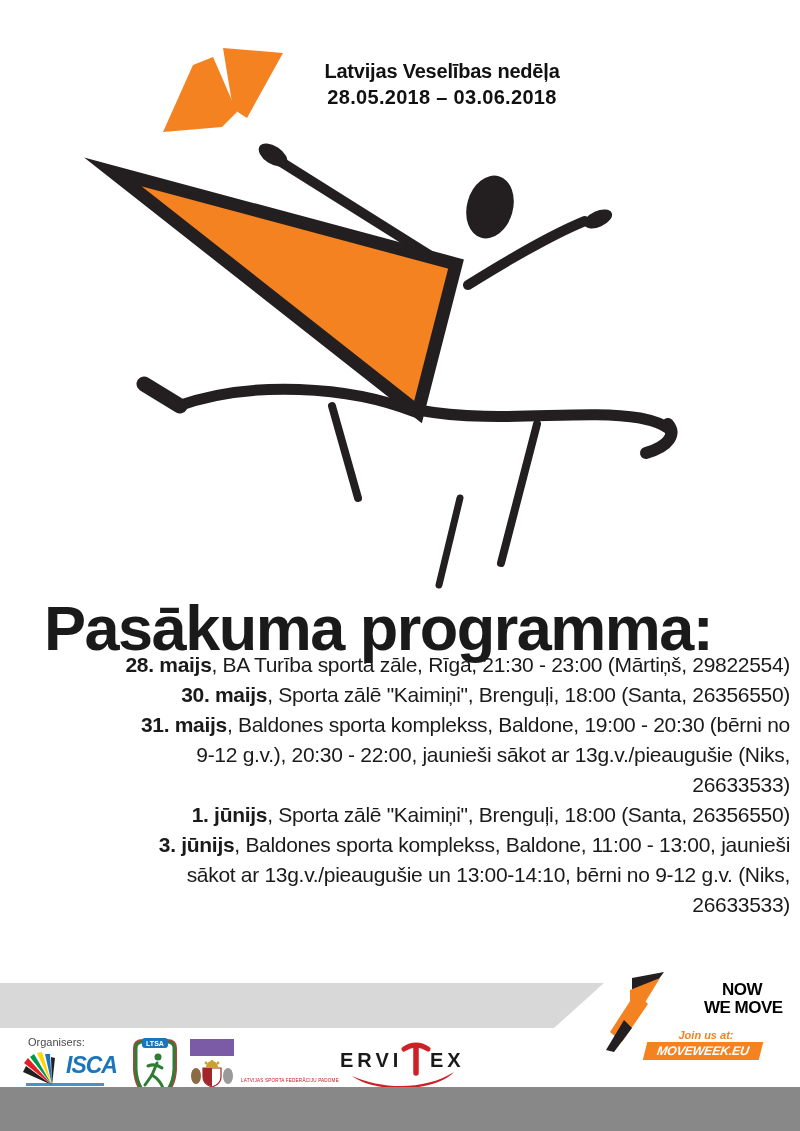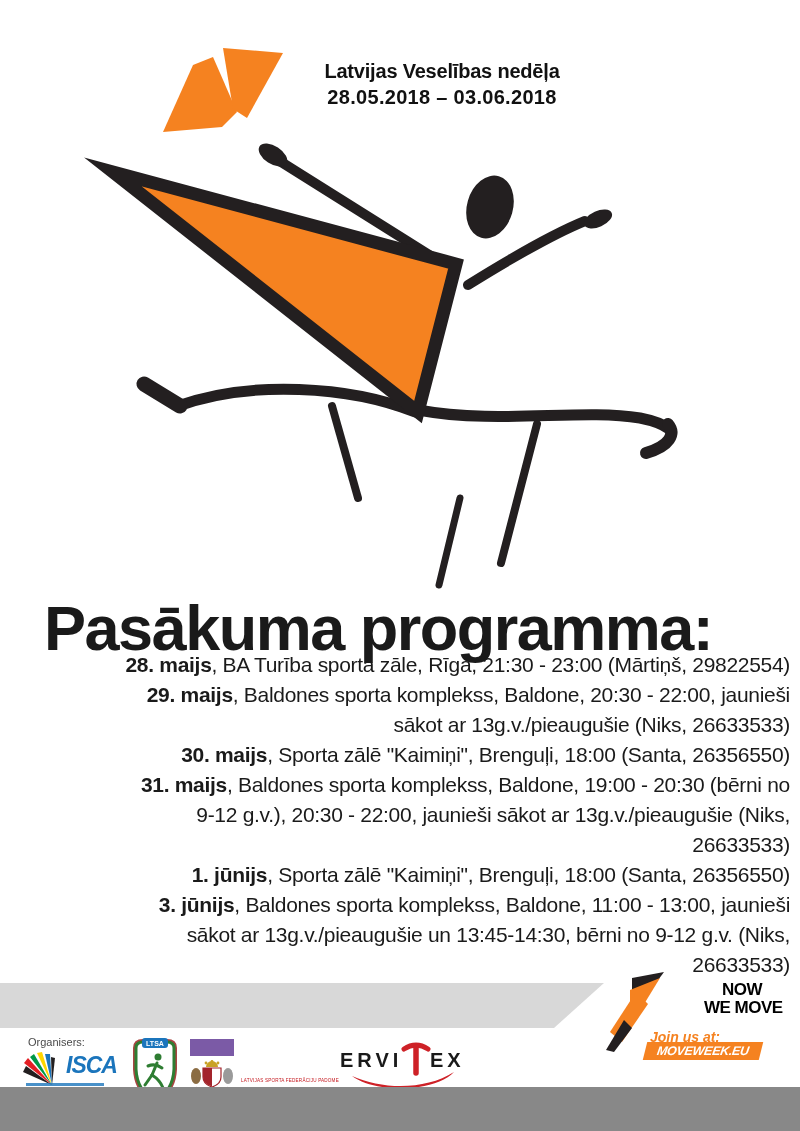--- a/index.html
+++ b/index.html
@@ -22,22 +22,22 @@
   .schedule p{margin:0;white-space:nowrap;}
   .ev-date{font-weight:bold;}
   .ev-line{display:block;white-space:nowrap;}
 
   
   .grayband{left:0;top:983px;width:604px;height:45px;background:#d8d8d8;
             clip-path:polygon(0 0,100% 0,calc(100% - 50px) 100%,0 100%);}
   .nwm-text{left:704px;top:981px;width:130px;color:#000000;
             font-weight:bold;line-height:18px;font-size:17px;letter-spacing:-0.5px;}
   .nwm-line1{padding-left:18px;}
-  .joinus{left:650px;top:1029px;width:112px;text-align:left;color:#F58220;
-          font-style:italic;font-weight:bold;font-size:14px;}
+  .joinus{left:650px;top:1029px;width:112px;text-align:center;color:#F58220;
+          font-style:italic;font-weight:bold;font-size:11px;}
   .siteband{left:645px;top:1042px;width:116px;height:18px;background:#F58220;
             transform:skewX(-14deg);text-align:center;}
   .siteband span{display:block;color:#fff;font-style:italic;font-weight:bold;
                  font-size:12.5px;line-height:18px;letter-spacing:-0.3px;transform:skewX(6deg);}
   .organisers{left:28px;top:1036px;font-size:11px;color:#4a4a4a;}
   .isca-word{left:66px;top:1052px;font-size:23px;font-weight:bold;font-style:italic;
              color:#1B75BC;letter-spacing:-1px;}
   .isca-bar{left:26px;top:1083px;width:78px;height:3px;background:#1B75BC;opacity:.8;}
   .lsfp-word{left:240px;top:1098px;font-size:29px;font-weight:bold;font-style:italic;
              color:#C4161C;letter-spacing:0px;}
@@ -78,25 +78,24 @@
     <ellipse cx="193" cy="25" rx="16" ry="9" transform="rotate(33 193 25)" fill="#231F20"></ellipse>
     <ellipse cx="518" cy="89" rx="15" ry="8" transform="rotate(-24 518 89)" fill="#231F20"></ellipse>
     <ellipse cx="410" cy="77" rx="23" ry="32" transform="rotate(16 410 77)" fill="#231F20"></ellipse>
     <polygon points="33,42 376,134 338,282" fill="#F58220" stroke="#231F20" stroke-width="13" stroke-linejoin="miter" stroke-miterlimit="12"></polygon>
   </svg>
 
   <div class="abs heading">Pasākuma programma:</div>
 
   <div class="abs schedule">
     <p><span class="ev-date">28. maijs</span><span>, BA Turība sporta zāle, Rīga, 21:30 - 23:00 (Mārtiņš, 29822554)</span></p>
-    <p><span class="ev-date">29. maijs</span><span>, Baldones sporta komplekss, Baldone, 20:30 - 22:00, jaunieši</span><span class="ev-line">sākot ar 13g.v./pieaugušie (Niks, 26633533)</span></p>
     <p><span class="ev-date">30. maijs</span><span>, Sporta zālē "Kaimiņi", Brenguļi, 18:00 (Santa, 26356550)</span></p>
     <p><span class="ev-date">31. maijs</span><span>, Baldones sporta komplekss, Baldone, 19:00 - 20:30 (bērni no</span><span class="ev-line">9-12 g.v.), 20:30 - 22:00, jaunieši sākot ar 13g.v./pieaugušie (Niks,</span><span class="ev-line">26633533)</span></p>
     <p><span class="ev-date">1. jūnijs</span><span>, Sporta zālē "Kaimiņi", Brenguļi, 18:00 (Santa, 26356550)</span></p>
-    <p><span class="ev-date">3. jūnijs</span><span>, Baldones sporta komplekss, Baldone, 11:00 - 13:00, jaunieši</span><span class="ev-line">sākot ar 13g.v./pieaugušie un 13:45-14:30, bērni no 9-12 g.v. (Niks,</span><span class="ev-line">26633533)</span></p>
+    <p><span class="ev-date">3. jūnijs</span><span>, Baldones sporta komplekss, Baldone, 11:00 - 13:00, jaunieši</span><span class="ev-line">sākot ar 13g.v./pieaugušie un 13:00-14:10, bērni no 9-12 g.v. (Niks,</span><span class="ev-line">26633533)</span></p>
   </div>
 
   <div class="abs grayband"></div>
 
   <svg class="abs" style="left:602px;top:970px" width="70" height="90" viewBox="0 0 70 90">
     <polygon points="30,8 62,2 40,32 30,20" fill="#231F20"></polygon>
     <polygon points="28,20 58,8 36,44 28,34" fill="#F58220"></polygon>
     <polygon points="8,62 34,22 46,34 20,72" fill="#F58220"></polygon>
     <polygon points="4,80 22,50 30,58 12,82" fill="#231F20"></polygon>
   </svg>

